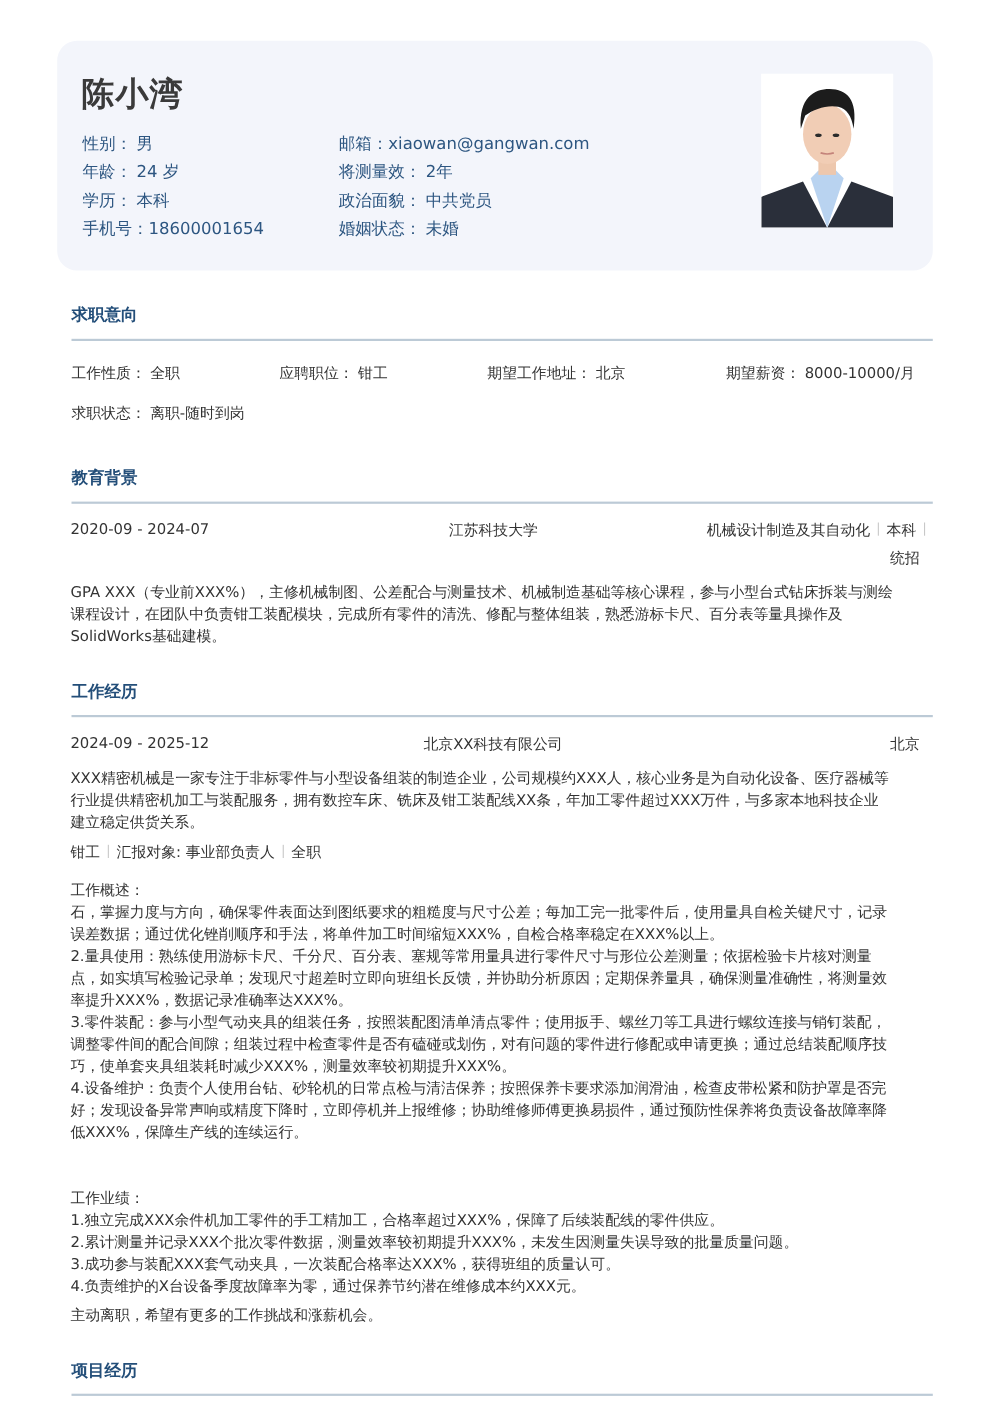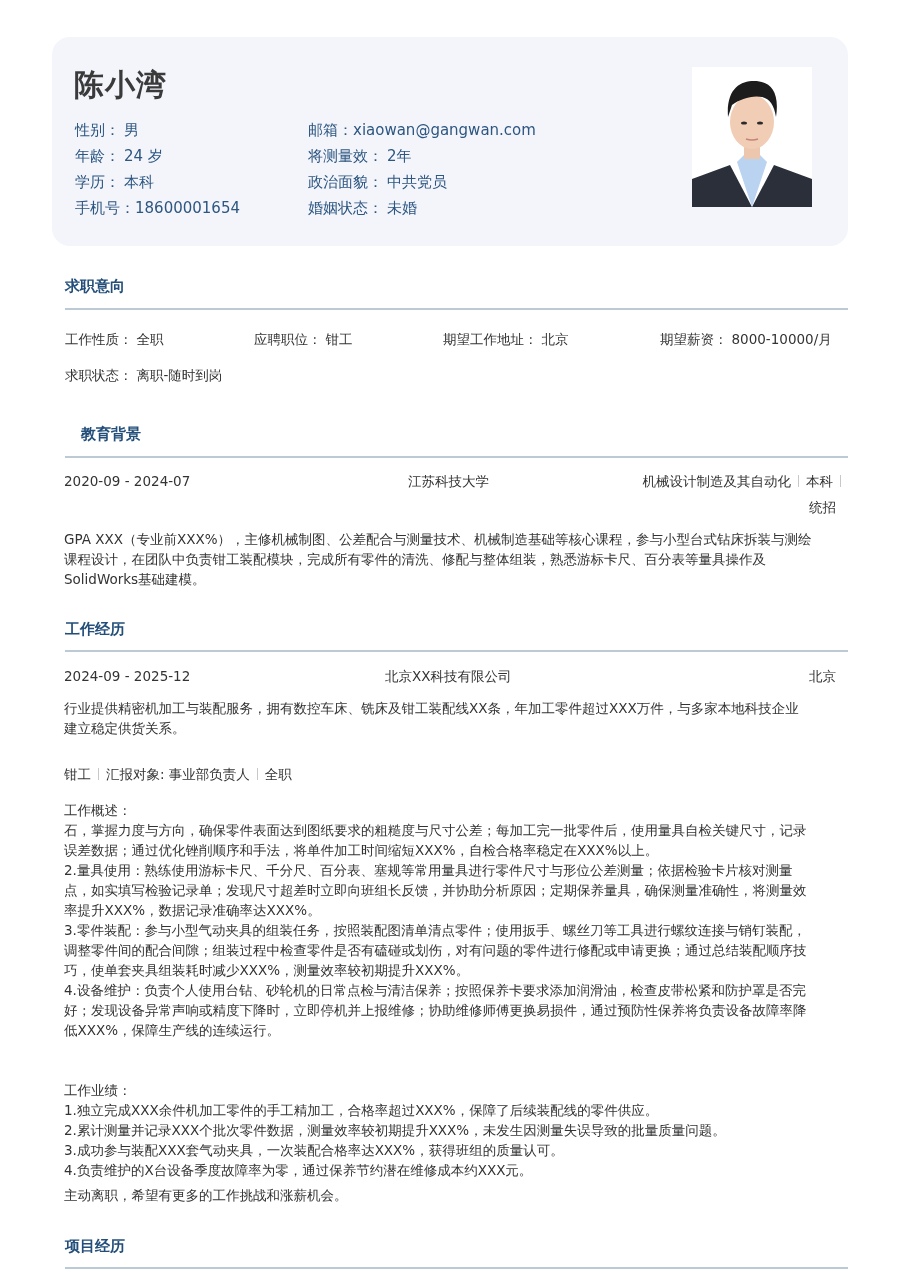--- a/index.html
+++ b/index.html
@@ -147,21 +147,21 @@
 <div class="txt" style="left:443px; top:331px;">
   <span>期望工作地址：</span><span style="margin-left:4px">北京</span>
 </div>
 <div class="txt" style="left:660px; top:331px;">
   <span>期望薪资：</span><span style="margin-left:4px">8000-10000/月</span>
 </div>
 <div class="txt" style="left:65px; top:367px;">
   <span>求职状态：</span><span style="margin-left:4px">离职-随时到岗</span>
 </div>
 
-<div class="section-title" style="top:425px;margin-left:16px;">教育背景</div>
+<div class="section-title" style="top:425px;">教育背景</div>
 <div class="section-rule" style="top:456px;"></div>
 
 <div class="txt" style="left:64px; top:473px;">2020-09 - 2024-07</div>
 <div class="txt" style="left:408px; top:473px;">江苏科技大学</div>
 <div class="txt" style="right:52px; top:473px; text-align:right;">
   <span>机械设计制造及其自动化</span><span class="sep"></span><span>本科</span><span class="sep"></span>
 </div>
 <div class="txt" style="right:64px; top:499px;">统招</div>
 
 <div class="para" style="top:529px;">
@@ -171,20 +171,21 @@
 </div>
 
 <div class="section-title" style="top:620px;">工作经历</div>
 <div class="section-rule" style="top:650px;"></div>
 
 <div class="txt" style="left:64px; top:668px;">2024-09 - 2025-12</div>
 <div class="txt" style="left:385px; top:668px;">北京XX科技有限公司</div>
 <div class="txt" style="right:64px; top:668px;">北京</div>
 
 <div class="para" style="top:698px;">
+  <div>XXX精密机械是一家专注于非标零件与小型设备组装的制造企业，公司规模约XXX人，核心业务是为自动化设备、医疗器械等</div>
   <div>行业提供精密机加工与装配服务，拥有数控车床、铣床及钳工装配线XX条，年加工零件超过XXX万件，与多家本地科技企业</div>
   <div>建立稳定供货关系。</div>
 </div>
 
 <div class="txt" style="left:64px; top:766px;">
   <span>钳工</span><span class="sep"></span><span>汇报对象: 事业部负责人</span><span class="sep"></span><span>全职</span>
 </div>
 
 <div class="para" style="top:800px;">
   <div>工作概述：</div>

